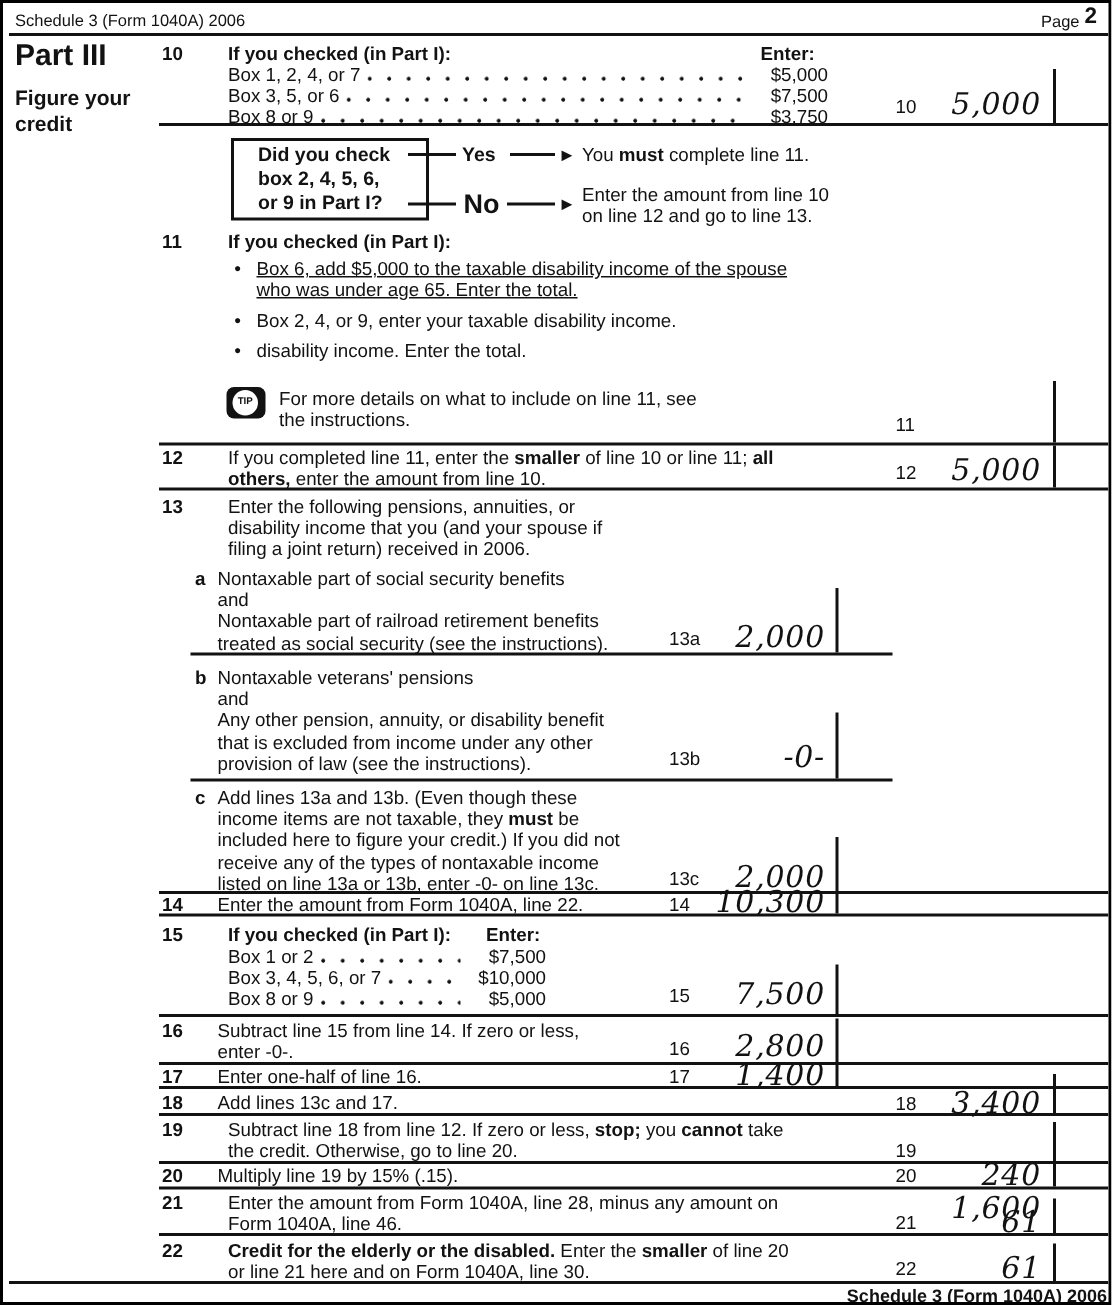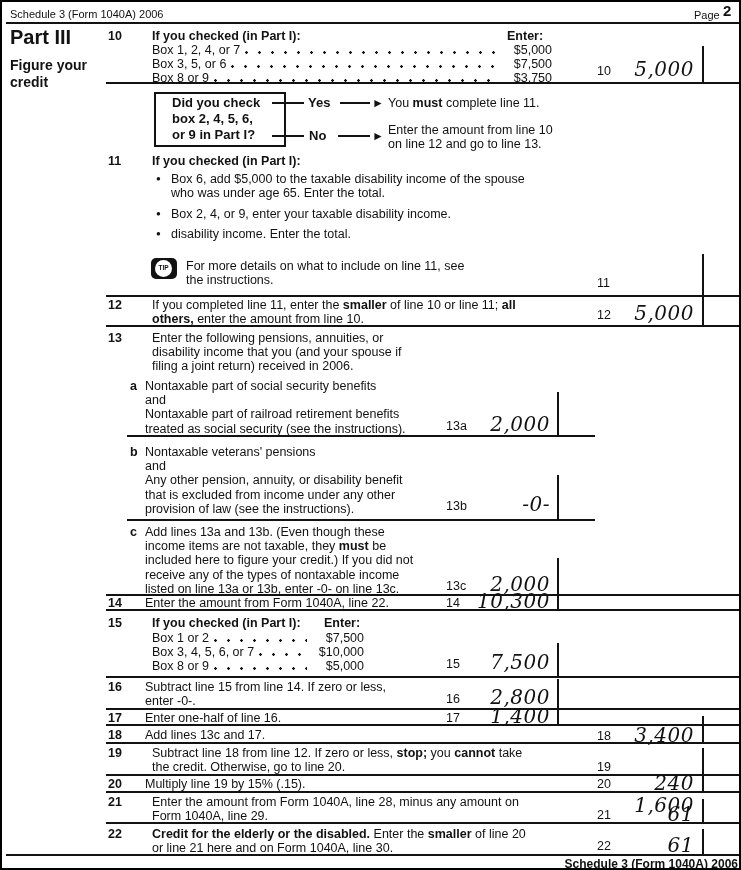--- a/index.html
+++ b/index.html
@@ -82,32 +82,32 @@
     <div>Did you check</div>
     <div>box 2, 4, 5, 6,</div>
     <div>or 9 in Part I?</div>
   </div>
   <div class="fline" style="left:270px;top:100px;width:32px;"></div>
   <div class="abs b" style="left:306px;top:94px;font-size:13px;">Yes</div>
   <div class="fline" style="left:338px;top:100px;width:30px;"></div>
   <div class="arrow" style="left:370px;top:95px;">►</div>
   <div class="abs nw" style="left:386px;top:94px;"><span>You </span><span class="b">must</span><span> complete line 11.</span></div>
   <div class="fline" style="left:270px;top:133px;width:32px;"></div>
-  <div class="abs b" style="left:307px;top:127px;font-size:13px;">No</div>
+  <div class="abs b" style="left:307px;top:127px;font-size:18px;">No</div>
   <div class="fline" style="left:336px;top:133px;width:32px;"></div>
   <div class="arrow" style="left:370px;top:128px;">►</div>
   <div class="abs" style="left:386px;top:121px;">
     <div class="nw">Enter the amount from line 10</div>
     <div class="nw">on line 12 and go to line 13.</div>
   </div>
 
   <div class="lno" style="top:152px;">11</div>
   <div class="txt2 b nw" style="top:152px;">If you checked (in Part I):</div>
   <div class="bullet" style="top:170px;">●</div>
-  <div class="abs" style="left:169px;top:170px;">
+  <div class="abs" style="left:169px;top:170px;text-decoration:underline;">
     <div class="nw">Box 6, add $5,000 to the taxable disability income of the spouse</div>
     <div class="nw">who was under age 65. Enter the total.</div>
   </div>
   <div class="bullet" style="top:205px;">●</div>
   <div class="abs nw" style="left:169px;top:205px;">Box 2, 4, or 9, enter your taxable disability income.</div>
   <div class="bullet" style="top:225px;">●</div>
   <div class="abs" style="left:169px;top:225px;">
     <div class="nw">disability income. Enter the total.</div>
   </div>
   <div class="tip">
@@ -242,21 +242,21 @@
   <div class="lno" style="top:775px;">20</div>
   <div class="txt nw" style="top:775px;">Multiply line 19 by 15% (.15).</div>
   <div class="rno" style="top:775px;">20</div>
   <div class="rval val" style="top:774px;">240</div>
   <div class="vr" style="left:700px;top:774px;height:15px;"></div>
   <div class="hr hrf" style="top:789px;"></div>
 
   <div class="lno" style="top:793px;">21</div>
   <div class="abs" style="left:150px;top:793px;">
     <div class="nw">Enter the amount from Form 1040A, line 28, minus any amount on</div>
-    <div class="nw">Form 1040A, line 29.</div>
+    <div class="nw">Form 1040A, line 46.</div>
   </div>
   <div class="rno" style="top:806px;">21</div>
   <div class="rval val" style="top:805px;">61</div>
   <div class="vr" style="left:700px;top:797px;height:23px;"></div>
   <div class="hr hrf" style="top:820px;"></div>
 
   <div class="lno" style="top:825px;">22</div>
   <div class="abs" style="left:150px;top:825px;">
     <div class="nw"><span class="b">Credit for the elderly or the disabled.</span><span> Enter the </span><span class="b">smaller</span><span> of line 20</span></div>
     <div class="nw">or line 21 here and on Form 1040A, line 30.</div>

